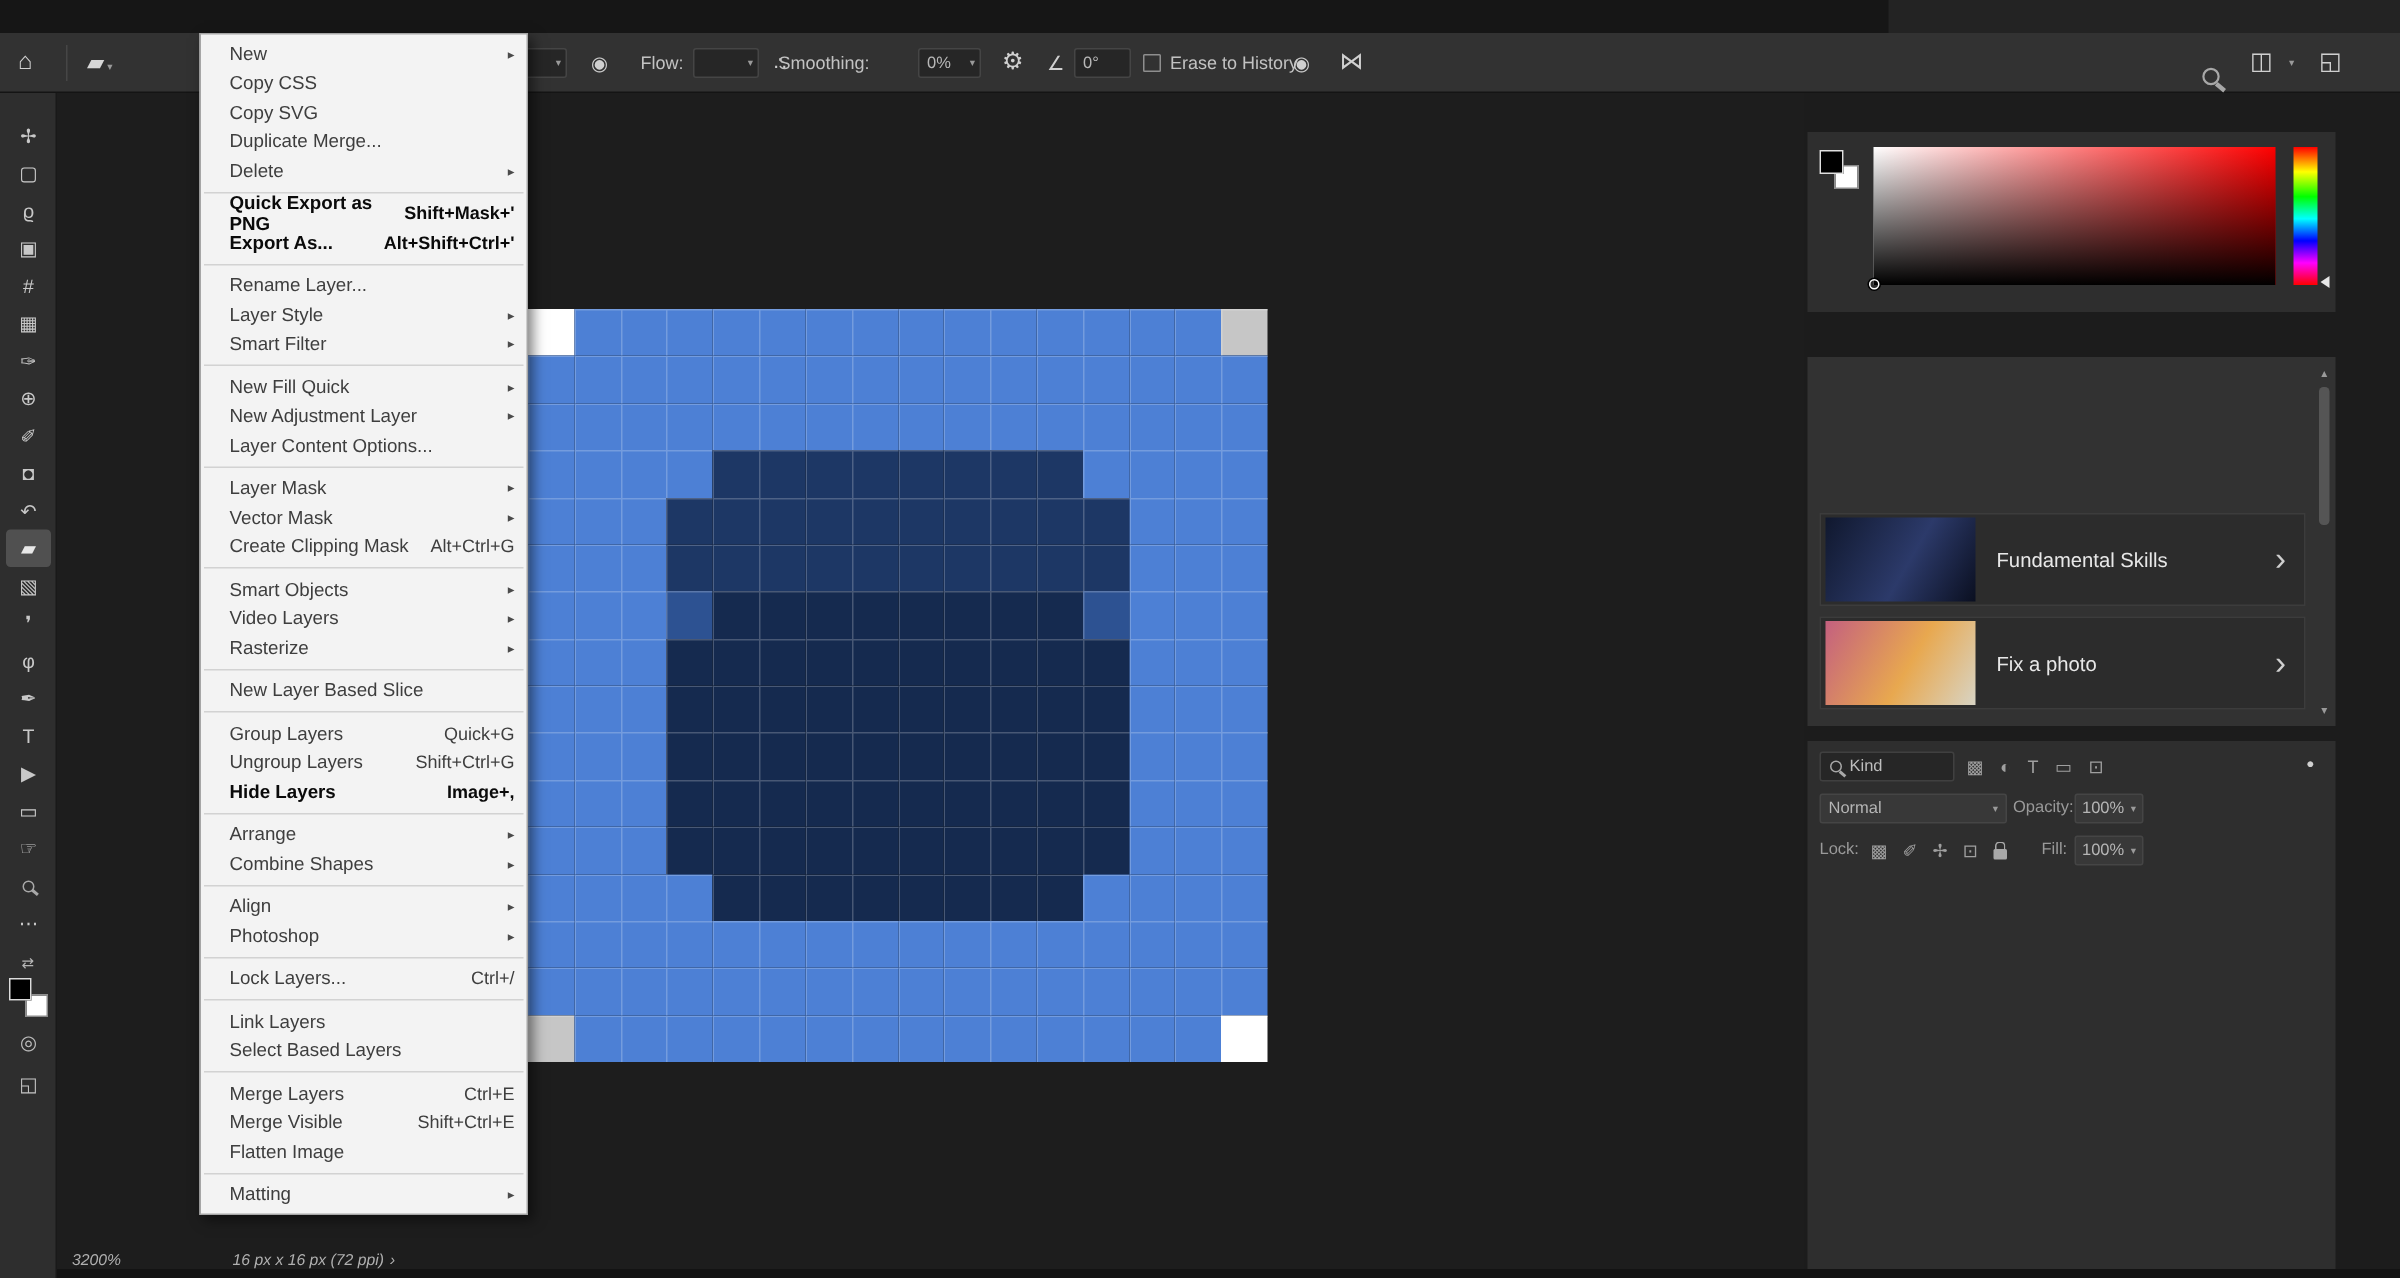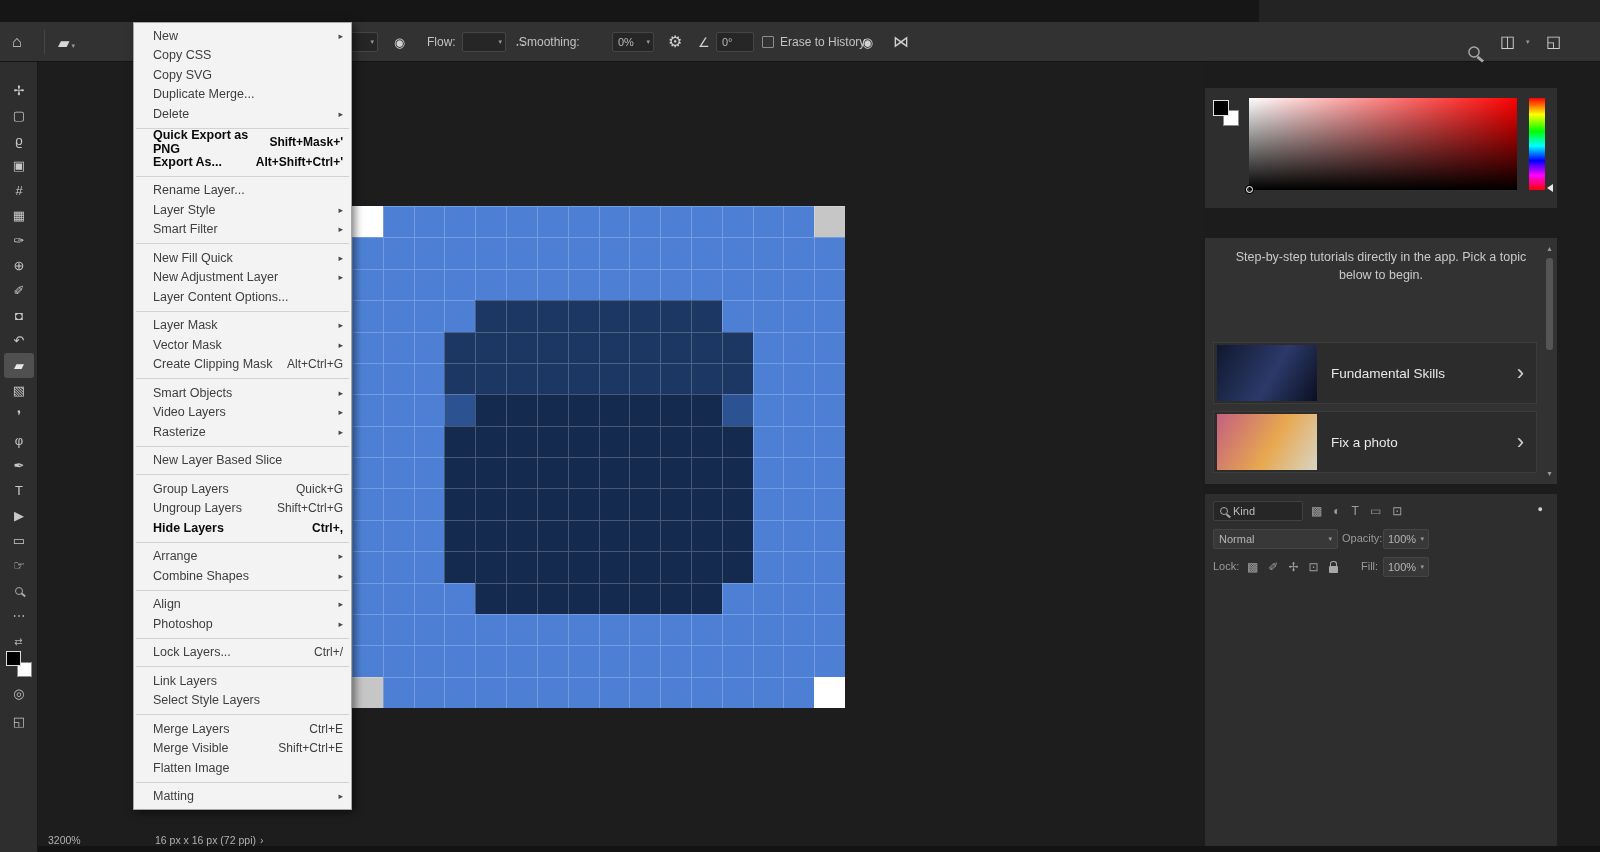--- a/index.html
+++ b/index.html
@@ -31,21 +31,21 @@
   .toolbar { position:absolute; left:0; top:62px; width:38px; height:790px; background:#2e2e2e; border-right:1px solid #191919; padding-top:16px; z-index:4; }
   .tool { width:38px; height:25px; display:flex; align-items:center; justify-content:center; color:#c8c8c8; font-size:13px; }
   .tool.selected { background:#505050; border-radius:3px; width:30px; margin:0 4px; color:#e8e8e8; }
   .tool-glyph { line-height:1; }
   .tb-swap { text-align:center; color:#b5b5b5; font-size:10px; margin-top:8px; }
   .tb-swatches { position:relative; width:26px; height:26px; margin:4px auto 0; }
   .tb-bg-swatch { position:absolute; right:0; bottom:0; width:15px; height:15px; background:#ffffff; border:1px solid #8a8a8a; }
   .tb-fg-swatch { position:absolute; left:0; top:0; width:15px; height:15px; background:#000000; border:1px solid #dcdcdc; }
   .tb-extra { width:38px; height:24px; display:flex; align-items:center; justify-content:center; color:#c0c0c0; font-size:13px; margin-top:4px; }
   
-  .canvas-area { position:absolute; left:38px; top:62px; width:1165px; height:790px; background:#1d1d1d; overflow:hidden; }
+  .canvas-area { position:absolute; left:38px; top:62px; width:1165px; height:790px; background:#1d1d1d; overflow:hidden;font-style:italic; }
   .pixel-doc { position:absolute; left:314px; top:144px; width:493px; height:502px;
                display:grid; grid-template-columns:repeat(16,1fr); grid-template-rows:repeat(16,1fr); }
   .px-cell { box-shadow: inset 1px 1px 0 rgba(255,255,255,0.22); }
   .statusbar { position:absolute; left:0; bottom:2px; width:100%; height:20px; font-size:10.5px; color:#b0b0b0; }
   .statusbar > span { position:absolute; top:4px; }
   .bottom-strip { position:absolute; left:38px; top:846px; width:1562px; height:6px; background:#131313; z-index:6; }
   
   .context-menu { position:absolute; left:133px; top:22px; width:219px; background:#f3f3f3;
                   border:1px solid #a6a6a6; box-shadow:3px 3px 8px rgba(0,0,0,0.5); padding:3px 0; z-index:50; }
   .menu-item { height:19.5px; display:flex; align-items:center; padding:0 8px 0 19px;
@@ -531,21 +531,20 @@
       </div>
       <div class="sb-box">
         <div class="sb-marker"></div>
       </div>
       <div class="hue-strip">
         <div class="hue-marker"></div>
       </div>
     </div>
 
     <div class="panel learn-panel">
-      <div class="learn-sub">Step-by-step tutorials directly in the app. Pick a topic below to begin.</div>
       <div class="learn-list">
           <div class="learn-item">
             <div class="learn-thumb" style="background: linear-gradient(120deg, rgb(16, 24, 46), rgb(44, 58, 106) 55%, rgb(10, 15, 32));"></div>
             <div class="learn-label">Fundamental Skills</div>
             <div class="learn-chevron">›</div>
           </div>
           <div class="learn-item">
             <div class="learn-thumb" style="background: linear-gradient(120deg, rgb(196, 96, 127), rgb(232, 168, 79) 55%, rgb(216, 212, 196));"></div>
             <div class="learn-label">Fix a photo</div>
             <div class="learn-chevron">›</div>
@@ -687,21 +686,21 @@
       <div class="menu-item">
         <span class="mi-label">Group Layers</span>
         <span class="mi-right mi-shortcut">Quick+G</span>
       </div>
       <div class="menu-item">
         <span class="mi-label">Ungroup Layers</span>
         <span class="mi-right mi-shortcut">Shift+Ctrl+G</span>
       </div>
       <div class="menu-item bold">
         <span class="mi-label">Hide Layers</span>
-        <span class="mi-right mi-shortcut">Ctrl+,</span>
+        <span class="mi-right mi-shortcut">Image+,</span>
       </div>
       <div class="menu-sep"></div>
       <div class="menu-item">
         <span class="mi-label">Arrange</span>
         <span class="mi-right mi-arrow">▸</span>
       </div>
       <div class="menu-item">
         <span class="mi-label">Combine Shapes</span>
         <span class="mi-right mi-arrow">▸</span>
       </div>
@@ -717,21 +716,21 @@
       <div class="menu-sep"></div>
       <div class="menu-item">
         <span class="mi-label">Lock Layers...</span>
         <span class="mi-right mi-shortcut">Ctrl+/</span>
       </div>
       <div class="menu-sep"></div>
       <div class="menu-item">
         <span class="mi-label">Link Layers</span>
       </div>
       <div class="menu-item">
-        <span class="mi-label">Select Style Layers</span>
+        <span class="mi-label">Select Based Layers</span>
       </div>
       <div class="menu-sep"></div>
       <div class="menu-item">
         <span class="mi-label">Merge Layers</span>
         <span class="mi-right mi-shortcut">Ctrl+E</span>
       </div>
       <div class="menu-item">
         <span class="mi-label">Merge Visible</span>
         <span class="mi-right mi-shortcut">Shift+Ctrl+E</span>
       </div>

